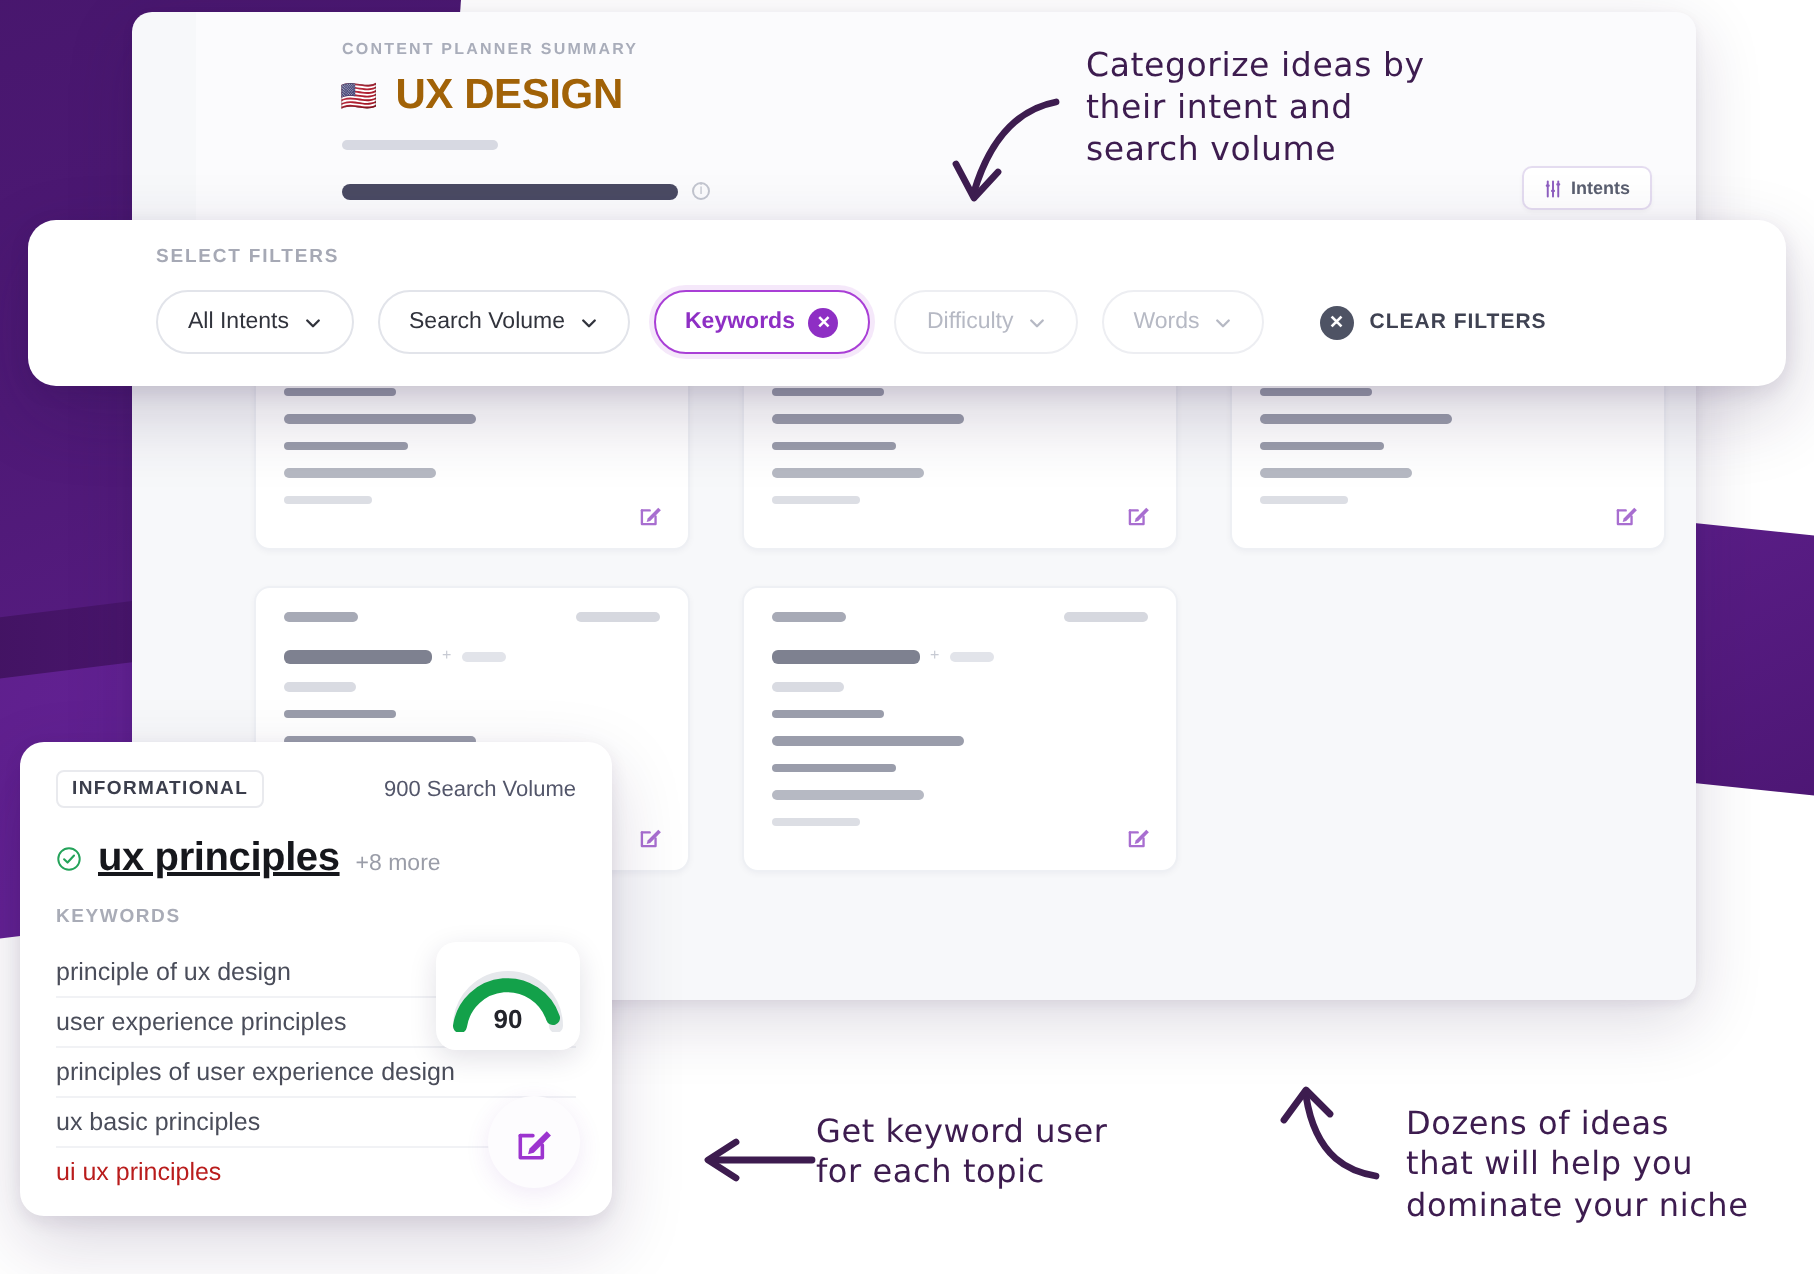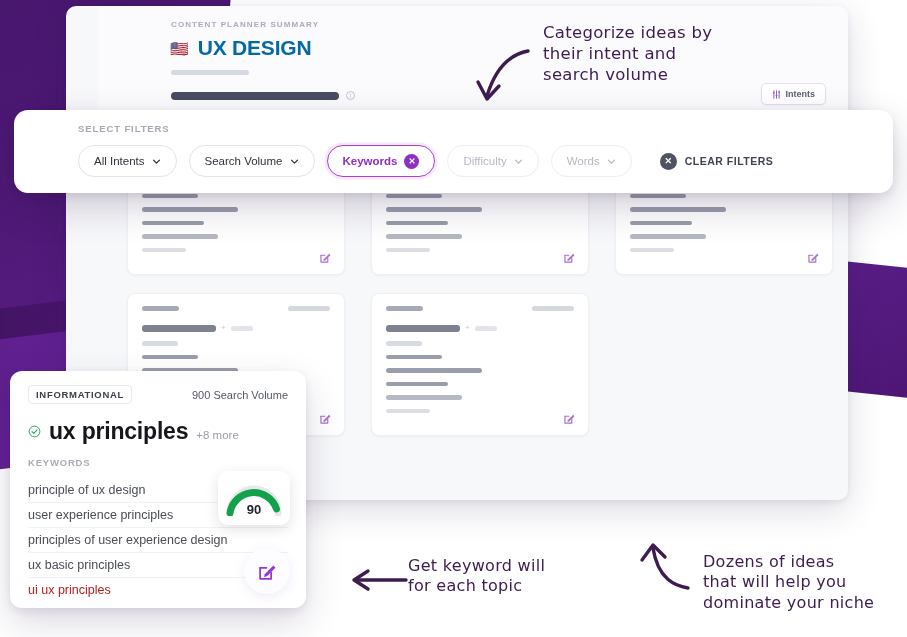--- a/index.html
+++ b/index.html
@@ -74,21 +74,21 @@
     font-size: 8px; letter-spacing: 1.1px;
     color: #a9adba; font-weight: 700;
     text-transform: uppercase;
   }
   .title-row {
     position: absolute; left: 72px; top: 30px;
     display: flex; align-items: center; gap: 9px;
   }
   .flag-icon { font-size: 15px; line-height: 1; }
   .app-title {
-    font-size: 21px; font-weight: 700; color: #0369a1;
+    font-size: 21px; font-weight: 700; color: #a16207;
     letter-spacing: -.2px;
   }
   .subtle-bar {
     position: absolute; left: 73px; top: 64px;
     width: 78px; height: 5px; border-radius: 3px;
     background: #d7d9e2;
   }
   .progress-row {
     position: absolute; left: 73px; top: 85px;
     display: flex; align-items: center; gap: 7px;
@@ -214,21 +214,21 @@
   .intent-tag {
     font-size: 9.5px; font-weight: 700; letter-spacing: .7px;
     color: #3b3e4c; text-transform: uppercase;
     border: 1px solid #e9eaee; border-radius: 4px;
     padding: 3px 7px;
     background: #fff;
   }
   .vol-text { font-size: 11px; color: #53566a; }
   .kw-title-row { display: flex; align-items: baseline; gap: 8px; margin-bottom: 12px; }
   .check-icon { width: 13px; height: 13px; align-self: center; }
-  .kw-title { font-size: 23px; font-weight: 700; color: #16171c; letter-spacing: -.2px; }
+  .kw-title { font-size: 20px; font-weight: 700; color: #16171c; letter-spacing: -.2px; text-decoration: underline; }
   .kw-more { font-size: 11.5px; color: #9a9da8; }
   .kw-section-label {
     font-size: 9.5px; font-weight: 700; letter-spacing: .8px;
     color: #a9acb7; text-transform: uppercase; margin-bottom: 10px;
   }
   .kw-list { list-style: none; }
   .kw-item {
     font-size: 12.5px; color: #4a4d5a;
     padding: 5px 0;
     border-bottom: 1px solid #f1f2f5;
@@ -524,21 +524,21 @@
     <path d="M8 34 L17 51 L29 38" fill="none" stroke="#3d1c4f" stroke-width="3.4" stroke-linecap="round" stroke-linejoin="round"></path>
   </svg>
   <div class="hand hand-top">Categorize ideas by
 their intent and
 search volume</div>
 
   <svg class="anno-svg" style="left:348px; top:567px; width:62px; height:26px;" viewBox="0 0 62 26">
     <path d="M58 13 L8 13" fill="none" stroke="#3d1c4f" stroke-width="3.4" stroke-linecap="round"></path>
     <path d="M20 4 L6 13 L20 22" fill="none" stroke="#3d1c4f" stroke-width="3.4" stroke-linecap="round" stroke-linejoin="round"></path>
   </svg>
-  <div class="hand hand-bottom-left">Get keyword will
+  <div class="hand hand-bottom-left">Get keyword user
 for each topic</div>
 
   <svg class="anno-svg" style="left:636px; top:540px; width:62px; height:52px;" viewBox="0 0 62 52">
     <path d="M52 48 C40 46, 22 40, 17 8" fill="none" stroke="#3d1c4f" stroke-width="3.4" stroke-linecap="round"></path>
     <path d="M6 20 L17 5 L29 17" fill="none" stroke="#3d1c4f" stroke-width="3.4" stroke-linecap="round" stroke-linejoin="round"></path>
   </svg>
   <div class="hand hand-bottom-right">Dozens of ideas
 that will help you
 dominate your niche</div>
 

